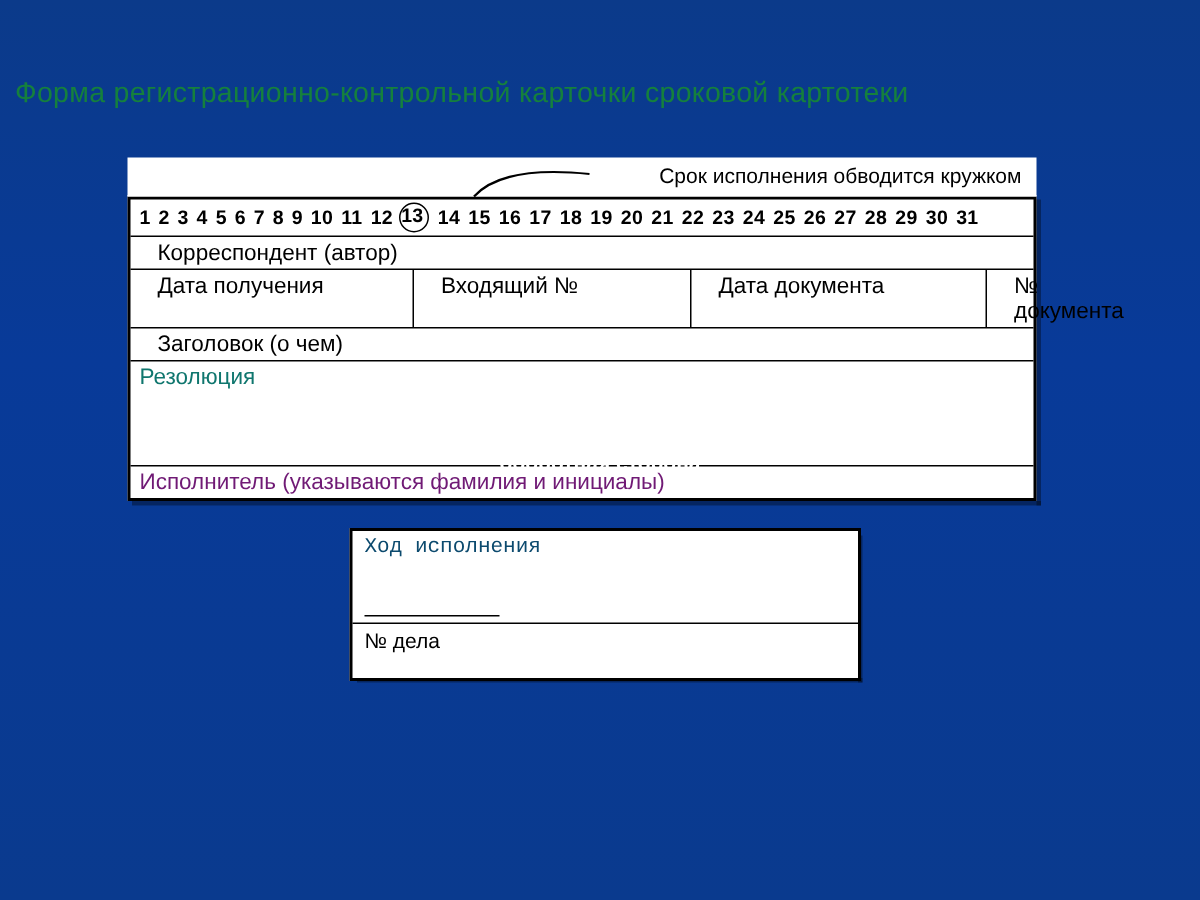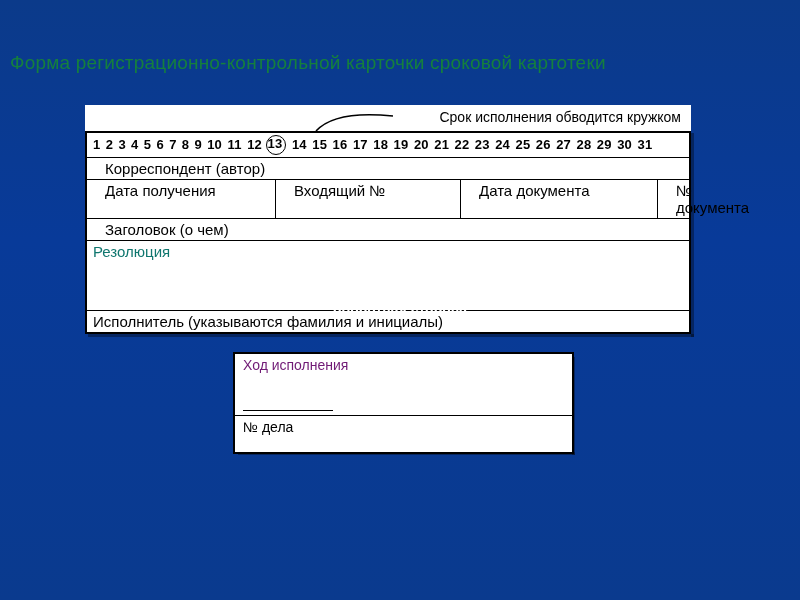--- a/index.html
+++ b/index.html
@@ -109,21 +109,21 @@
 
   .row-tall {
     border-bottom: 1.5px solid #000;
     font-size: 15px;
     padding: 2px 22px 50px 6px;
     color: #0f766e;
   }
   .row-last {
     font-size: 15px;
     padding: 2px 6px;
-    color: #000000;
+    color: #701a75;
   }
   .card-shadow-r {
     position: absolute;
     top: 28px;
     right: -3px;
     width: 3px;
     bottom: -3px;
     background: rgba(0,0,0,0.35);
   }
   .card-shadow-b {
@@ -151,23 +151,24 @@
   .back-card {
     position: absolute;
     top: 352px;
     left: 233px;
     width: 337px;
     background: #fff;
     border: 2px solid #000;
   }
   .back-top {
     font-size: 14px;
-    color: #701a75;
+    color: #0c4a6e;
     padding: 3px 8px 42px 8px;
     position: relative;
+    font-family: Liberation Mono, monospace;
   }
   .sign-line {
     position: absolute;
     left: 8px;
     bottom: 4px;
     width: 90px;
     border-top: 1.3px solid #000;
     height: 0;
   }
   .back-divider {

